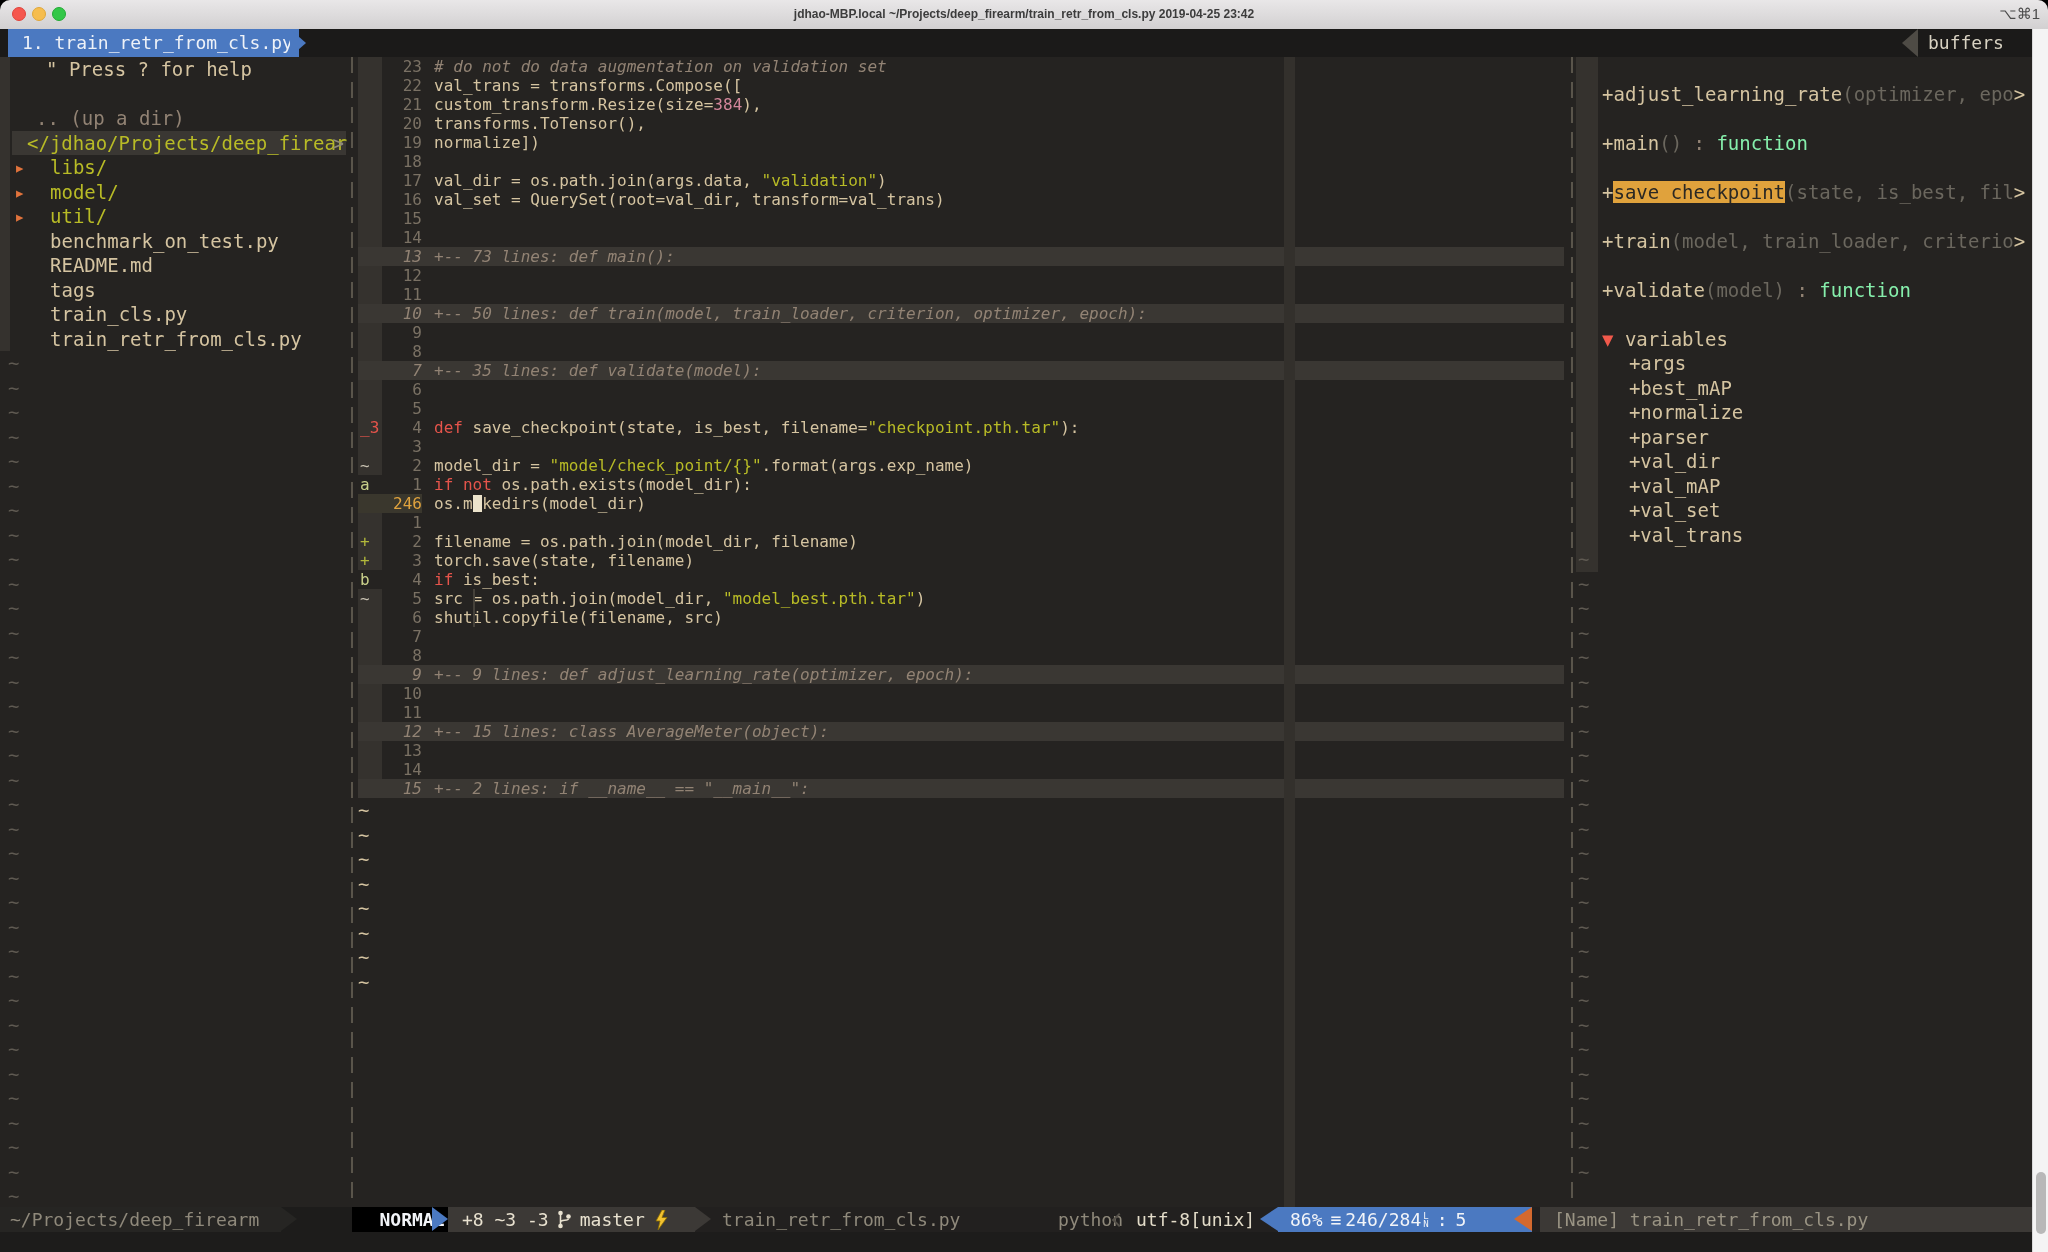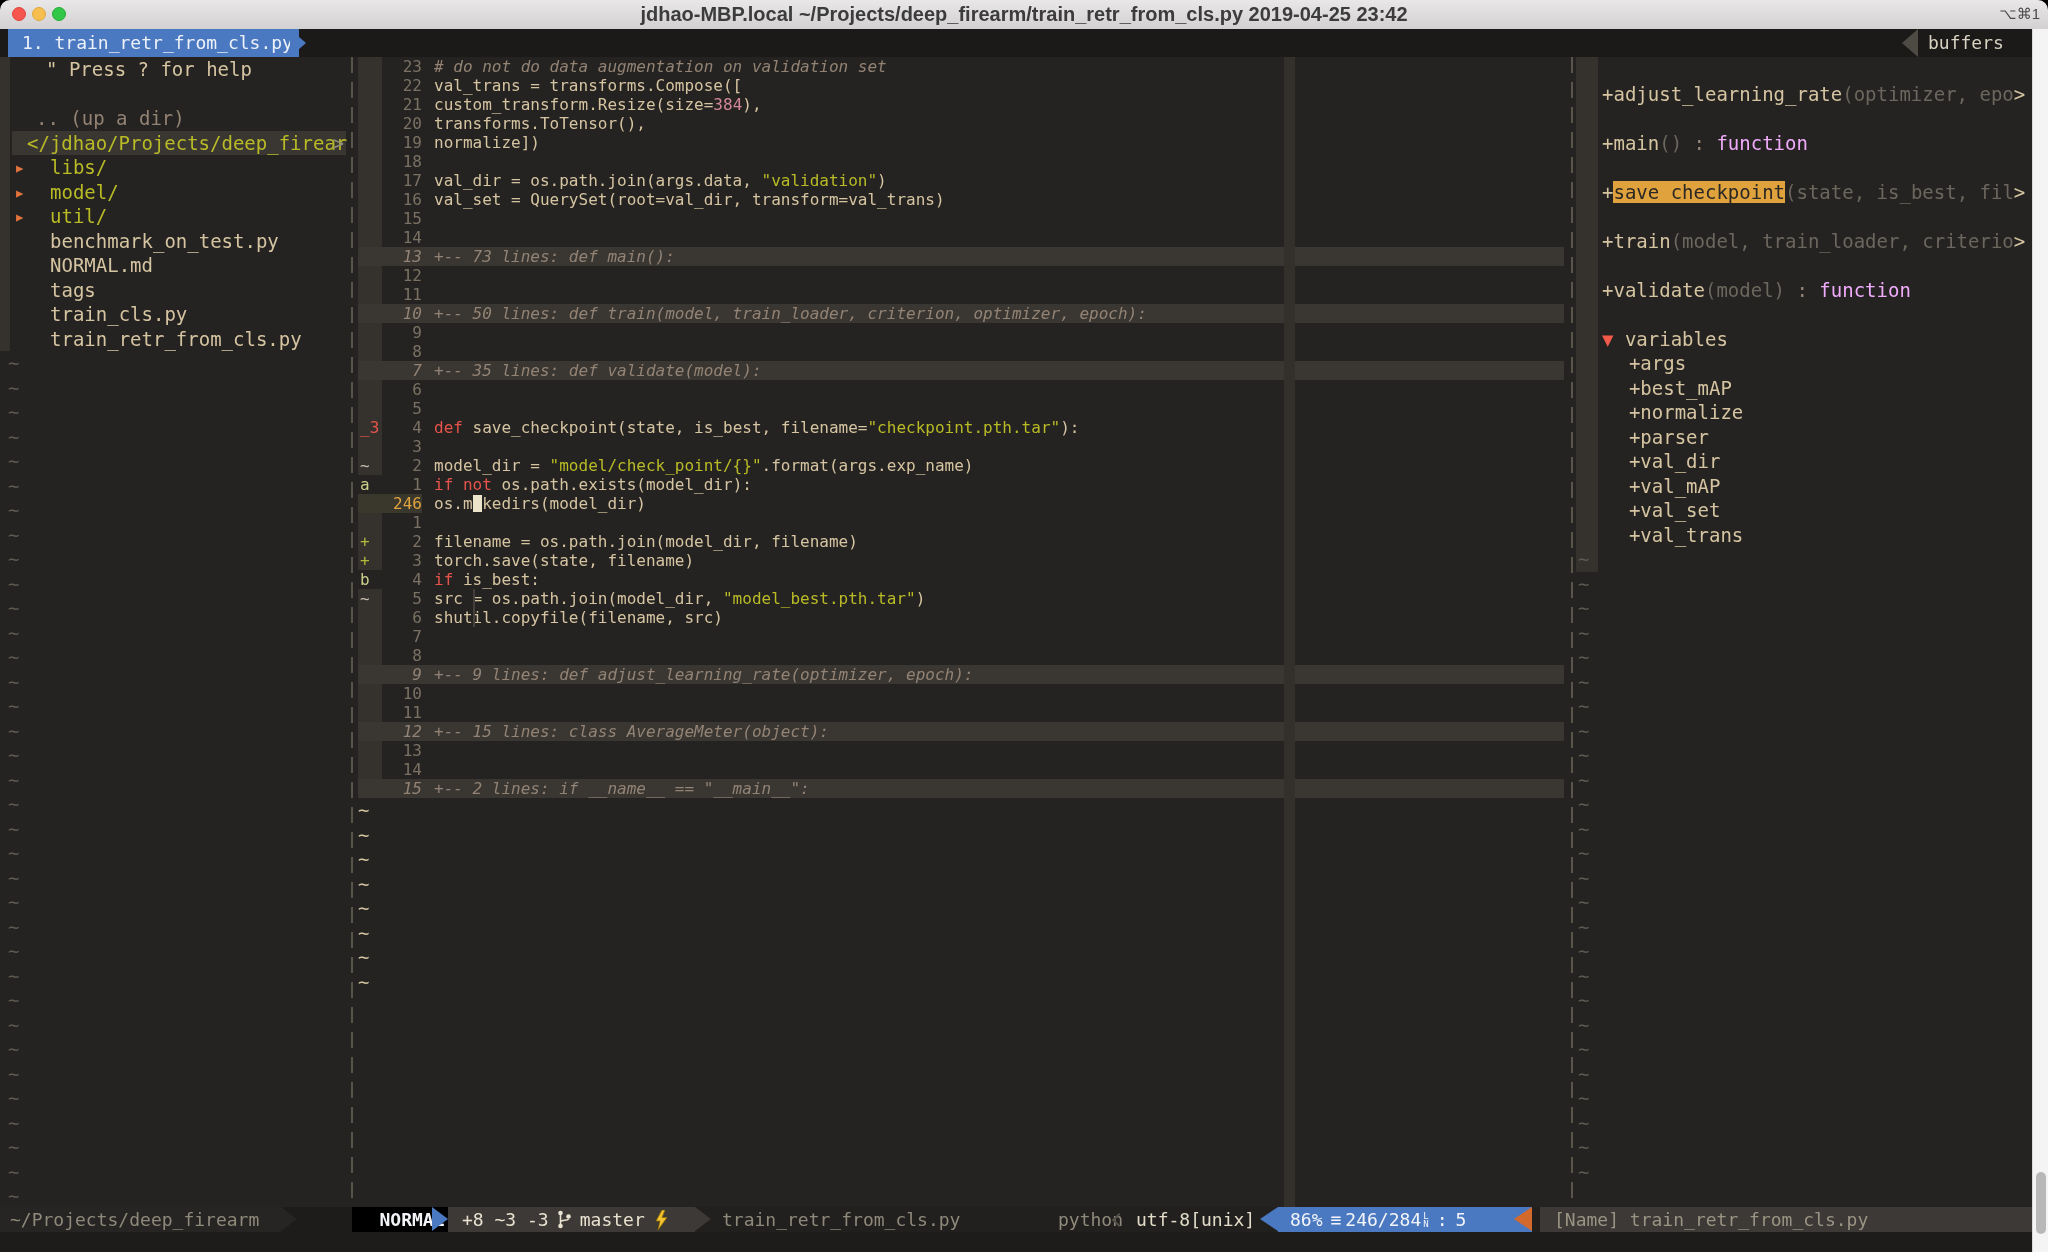--- a/index.html
+++ b/index.html
@@ -6,21 +6,21 @@
   #window{position:relative;width:2048px;height:1252px;background:#252321;overflow:hidden;
           border-radius:10px 10px 0 0;font-family:"DejaVu Sans Mono",monospace;}
   
   #titlebar{position:absolute;left:0;top:0;width:2048px;height:29px;
             background:linear-gradient(#e9e7e8,#d2d0d1);border-bottom:1px solid #aFA9a9;}
   .tl{position:absolute;top:7px;width:14px;height:14px;border-radius:50%;}
   #tl-close{left:12px;background:#f5574e;border:1px solid #e0443c;box-sizing:border-box;}
   #tl-min{left:32px;background:#f6bd4f;border:1px solid #dfa73b;box-sizing:border-box;}
   #tl-zoom{left:52px;background:#33c748;border:1px solid #24ab35;box-sizing:border-box;}
   #title-text{position:absolute;left:0;right:0;top:0;height:44px;line-height:28px;text-align:center;
-              font-family:"Liberation Sans",sans-serif;font-size:20px;font-weight:bold;color:#3c3c3c;}
+              font-family:"Liberation Sans",sans-serif;font-size:12px;font-weight:bold;color:#3c3c3c;}
   #title-shortcut{position:absolute;right:8px;top:0;height:29px;line-height:28px;
                   font-family:"Liberation Sans",sans-serif;font-size:15px;color:#4a4a4a;}
   
   #tabline{position:absolute;left:0;top:29px;width:2032px;height:28px;background:#1b1a19;}
   #tab-active{position:absolute;left:8px;top:0;height:28px;background:#4b79c1;color:#eef2f8;
               font-size:18px;line-height:28px;padding:0 6px 0 14px;}
   #tab-arrow{position:absolute;left:290px;top:0;width:0;height:0;
              border-top:14px solid transparent;border-bottom:14px solid transparent;border-left:16px solid #4b79c1;}
   #buffers-arrow{position:absolute;left:1902px;top:0;width:0;height:0;
              border-top:14px solid transparent;border-bottom:14px solid transparent;border-right:16px solid #4e4b45;}
@@ -62,21 +62,21 @@
   .crow.cur .sign,.crow.cur .num{background:#3a372d;}
   .crow.cur .num{color:#e0a33e;}
   .cursor{position:absolute;left:4ch;top:1px;bottom:1px;width:1ch;background:#ece3cb;}
   .iguide{position:absolute;left:4ch;top:0;bottom:0;border-left:2px solid #45413a;}
   .k{color:#e5544b;} .s{color:#b8bb26;} .n{color:#d3869b;} .c{color:#928374;font-style:italic;} .t{color:#d5c4a1;}
   
   #tag-strip{position:absolute;left:8px;top:0;width:22px;height:515px;background:#35322e;}
   #tag-rows{position:absolute;left:8px;top:0;right:0;}
   .g-fn{padding-left:26px;}
   .g-sig{color:#6b675e;}
-  .g-kind{color:#f0abfc;text-align:right;}
+  .g-kind{color:#86efac;text-align:right;}
   .g-sep{color:#928374;}
   .g-hl{background:#e0a23c;color:#2a2824;}
   .g-trunc{color:#d5c4a1;}
   .g-group{padding-left:26px;}
   .g-group .garr{color:#f1594b;}
   .g-var{padding-left:30px;}
   .g-var .gtxt{padding-left:2ch;}
   .g-tilde{padding-left:2px;color:#5f5a52;}
   
   #statusline{position:absolute;left:0;top:1207px;width:2032px;height:25px;background:#22201f;
@@ -139,21 +139,21 @@
       <div id="tree-strip"></div>
       <div id="tree-rows">
           <div class="row t-help"><span>" Press ? for help</span></div>
           <div class="row t-blank"></div>
           <div class="row t-updir"><span>.. (up a dir)</span></div>
           <div class="row t-root"><span>&lt;/jdhao/Projects/deep_firear</span><span class="trunc">&gt;</span></div>
           <div class="row t-dir"><span class="arr">▸</span><span>libs/</span></div>
           <div class="row t-dir"><span class="arr">▸</span><span>model/</span></div>
           <div class="row t-dir"><span class="arr">▸</span><span>util/</span></div>
           <div class="row t-file"><span>benchmark_on_test.py</span></div>
-          <div class="row t-file"><span>NORMAL.md</span></div>
+          <div class="row t-file"><span>README.md</span></div>
           <div class="row t-file"><span>tags</span></div>
           <div class="row t-file"><span>train_cls.py</span></div>
           <div class="row t-file"><span>train_retr_from_cls.py</span></div>
           <div class="row t-tilde">~</div>
           <div class="row t-tilde">~</div>
           <div class="row t-tilde">~</div>
           <div class="row t-tilde">~</div>
           <div class="row t-tilde">~</div>
           <div class="row t-tilde">~</div>
           <div class="row t-tilde">~</div>

